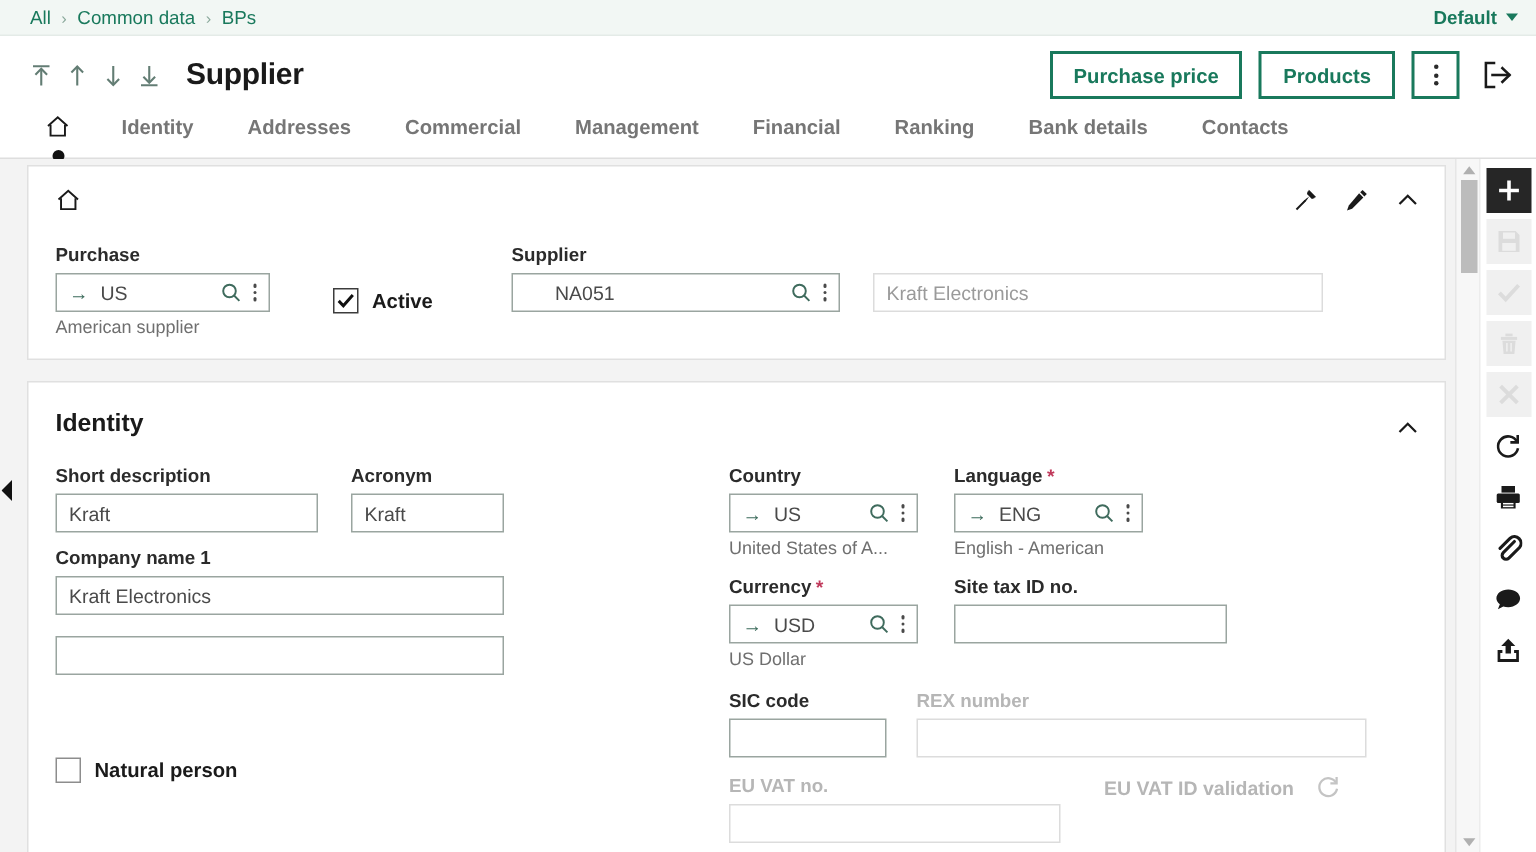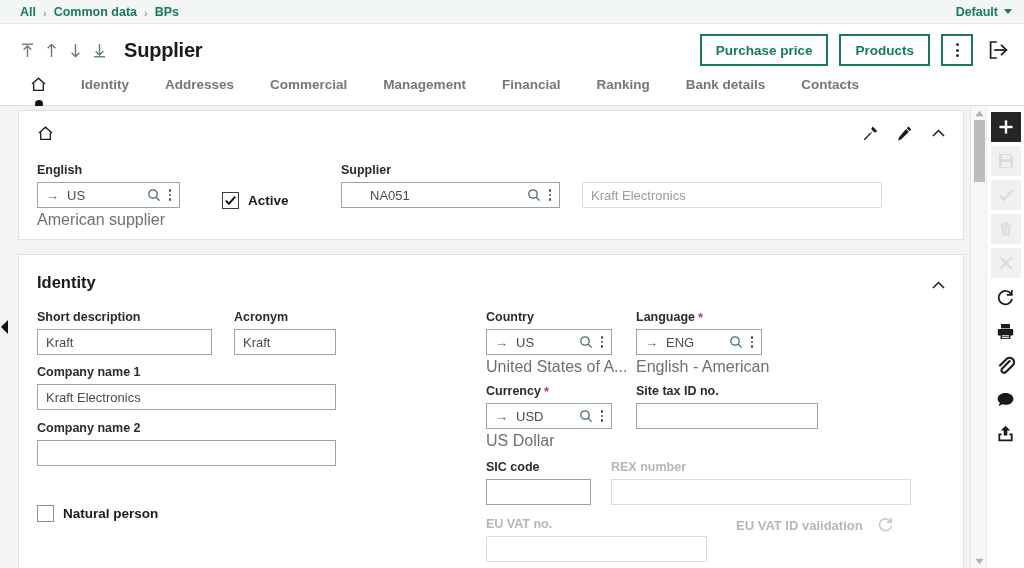--- a/index.html
+++ b/index.html
@@ -14,21 +14,21 @@
   }
   .app { position: relative; width: 1024px; height: 568px; background:#fff; }
 
   
   .crumbbar {
     position:absolute; left:0; top:0; width:1024px; height:24px;
     background:#f2f7f4;
     border-bottom:1px solid #e4ebe7;
     display:flex; align-items:center;
   }
-  .crumbs { display:flex; align-items:flex-end; padding-left:20px; gap:7px;font-weight:bold; }
+  .crumbs { display:flex; align-items:flex-end; padding-left:20px; gap:7px; }
   .crumb { color:#19795c; font-size:12.5px; }
   .crumb.link { cursor:pointer; }
   .crumb-sep { color:#8aa99b; font-size:11px; }
   .crumb-right { margin-left:auto; padding-right:12px; display:flex; align-items:center; gap:6px; }
   .crumb-right .dflt { color:#19795c; font-size:12.5px; font-weight:bold; }
   .caret-down {
     width:0;height:0;border-left:4px solid transparent;border-right:4px solid transparent;
     border-top:5px solid #19795c;
   }
 
@@ -98,21 +98,21 @@
   .homeicon-sm { padding:14px 0 0 18px; }
 
   .sec-title {
     font-size:16.5px; font-weight:bold; color:#1a1a1a; padding:18px 0 0 18px;
   }
 
   
   .flabel { font-size:12.5px; font-weight:bold; color:#2b2b2b; line-height:16px; }
   .flabel.disabled { color:#b6b6b6; font-weight:bold; }
   .req { color:#c0395b; font-weight:bold; margin-left:3px; }
-  .hint { font-size:16px; color:#6f6f6f; margin-top:3px; }
+  .hint { font-size:12px; color:#6f6f6f; margin-top:3px; }
 
   .inputbox {
     border:1px solid #9aa5a0; background:#fff; height:26px;
     display:flex; align-items:center; font-size:13px; color:#4a4a4a;
     padding:0 6px;
   }
   .inputbox.plain { padding:0 8px; }
   .inputbox.muted { border-color:#dcdcdc; color:#9a9a9a; }
   .inputbox input {
     border:none; outline:none; background:transparent; font-family:inherit;
@@ -290,21 +290,21 @@
             </svg>
         </span>
         <span class="card-icon">
           <svg width="17" height="17" viewBox="0 0 17 17">
               <polyline points="3,11 8.5,5.5 14,11" stroke="#1a1a1a" stroke-width="1.5" fill="none"></polyline>
             </svg>
         </span>
       </div>
 
       <div class="fld" style="left:18px; top:51px; width:160px;">
-        <div class="flabel">English</div>
+        <div class="flabel">Purchase</div>
         <div class="inputbox" style="width:143px; margin-top:4px;">
           <span class="lk-arrow">→</span>
           <input type="text" value="US" style="">
           <span class="ib-actions">
             <span class="mag">
               <svg width="14" height="14" viewBox="0 0 14 14">
                   <g stroke="#3f6b5d" stroke-width="1.3" fill="none">
                     <circle cx="6" cy="6" r="4.2"></circle>
                     <line x1="9.2" y1="9.2" x2="12.6" y2="12.6"></line>
                   </g>
@@ -382,21 +382,20 @@
       </div>
 
       <div class="fld" style="left:18px; top:109px;">
         <div class="flabel">Company name 1</div>
         <div class="inputbox plain" style="width:299px; margin-top:4px;">
           <input type="text" value="Kraft Electronics" style="">
         </div>
       </div>
 
       <div class="fld" style="left:18px; top:165px;">
-        <div class="flabel">Company name 2</div>
         <div class="inputbox plain" style="width:299px; margin-top:4px;">
           <input type="text" value="" style="">
         </div>
       </div>
 
       <div class="fld" style="left:18px; top:250px; display:flex; align-items:center;">
         <span class="chk unchecked"></span>
         <span class="chk-label">Natural person</span>
       </div>
 

